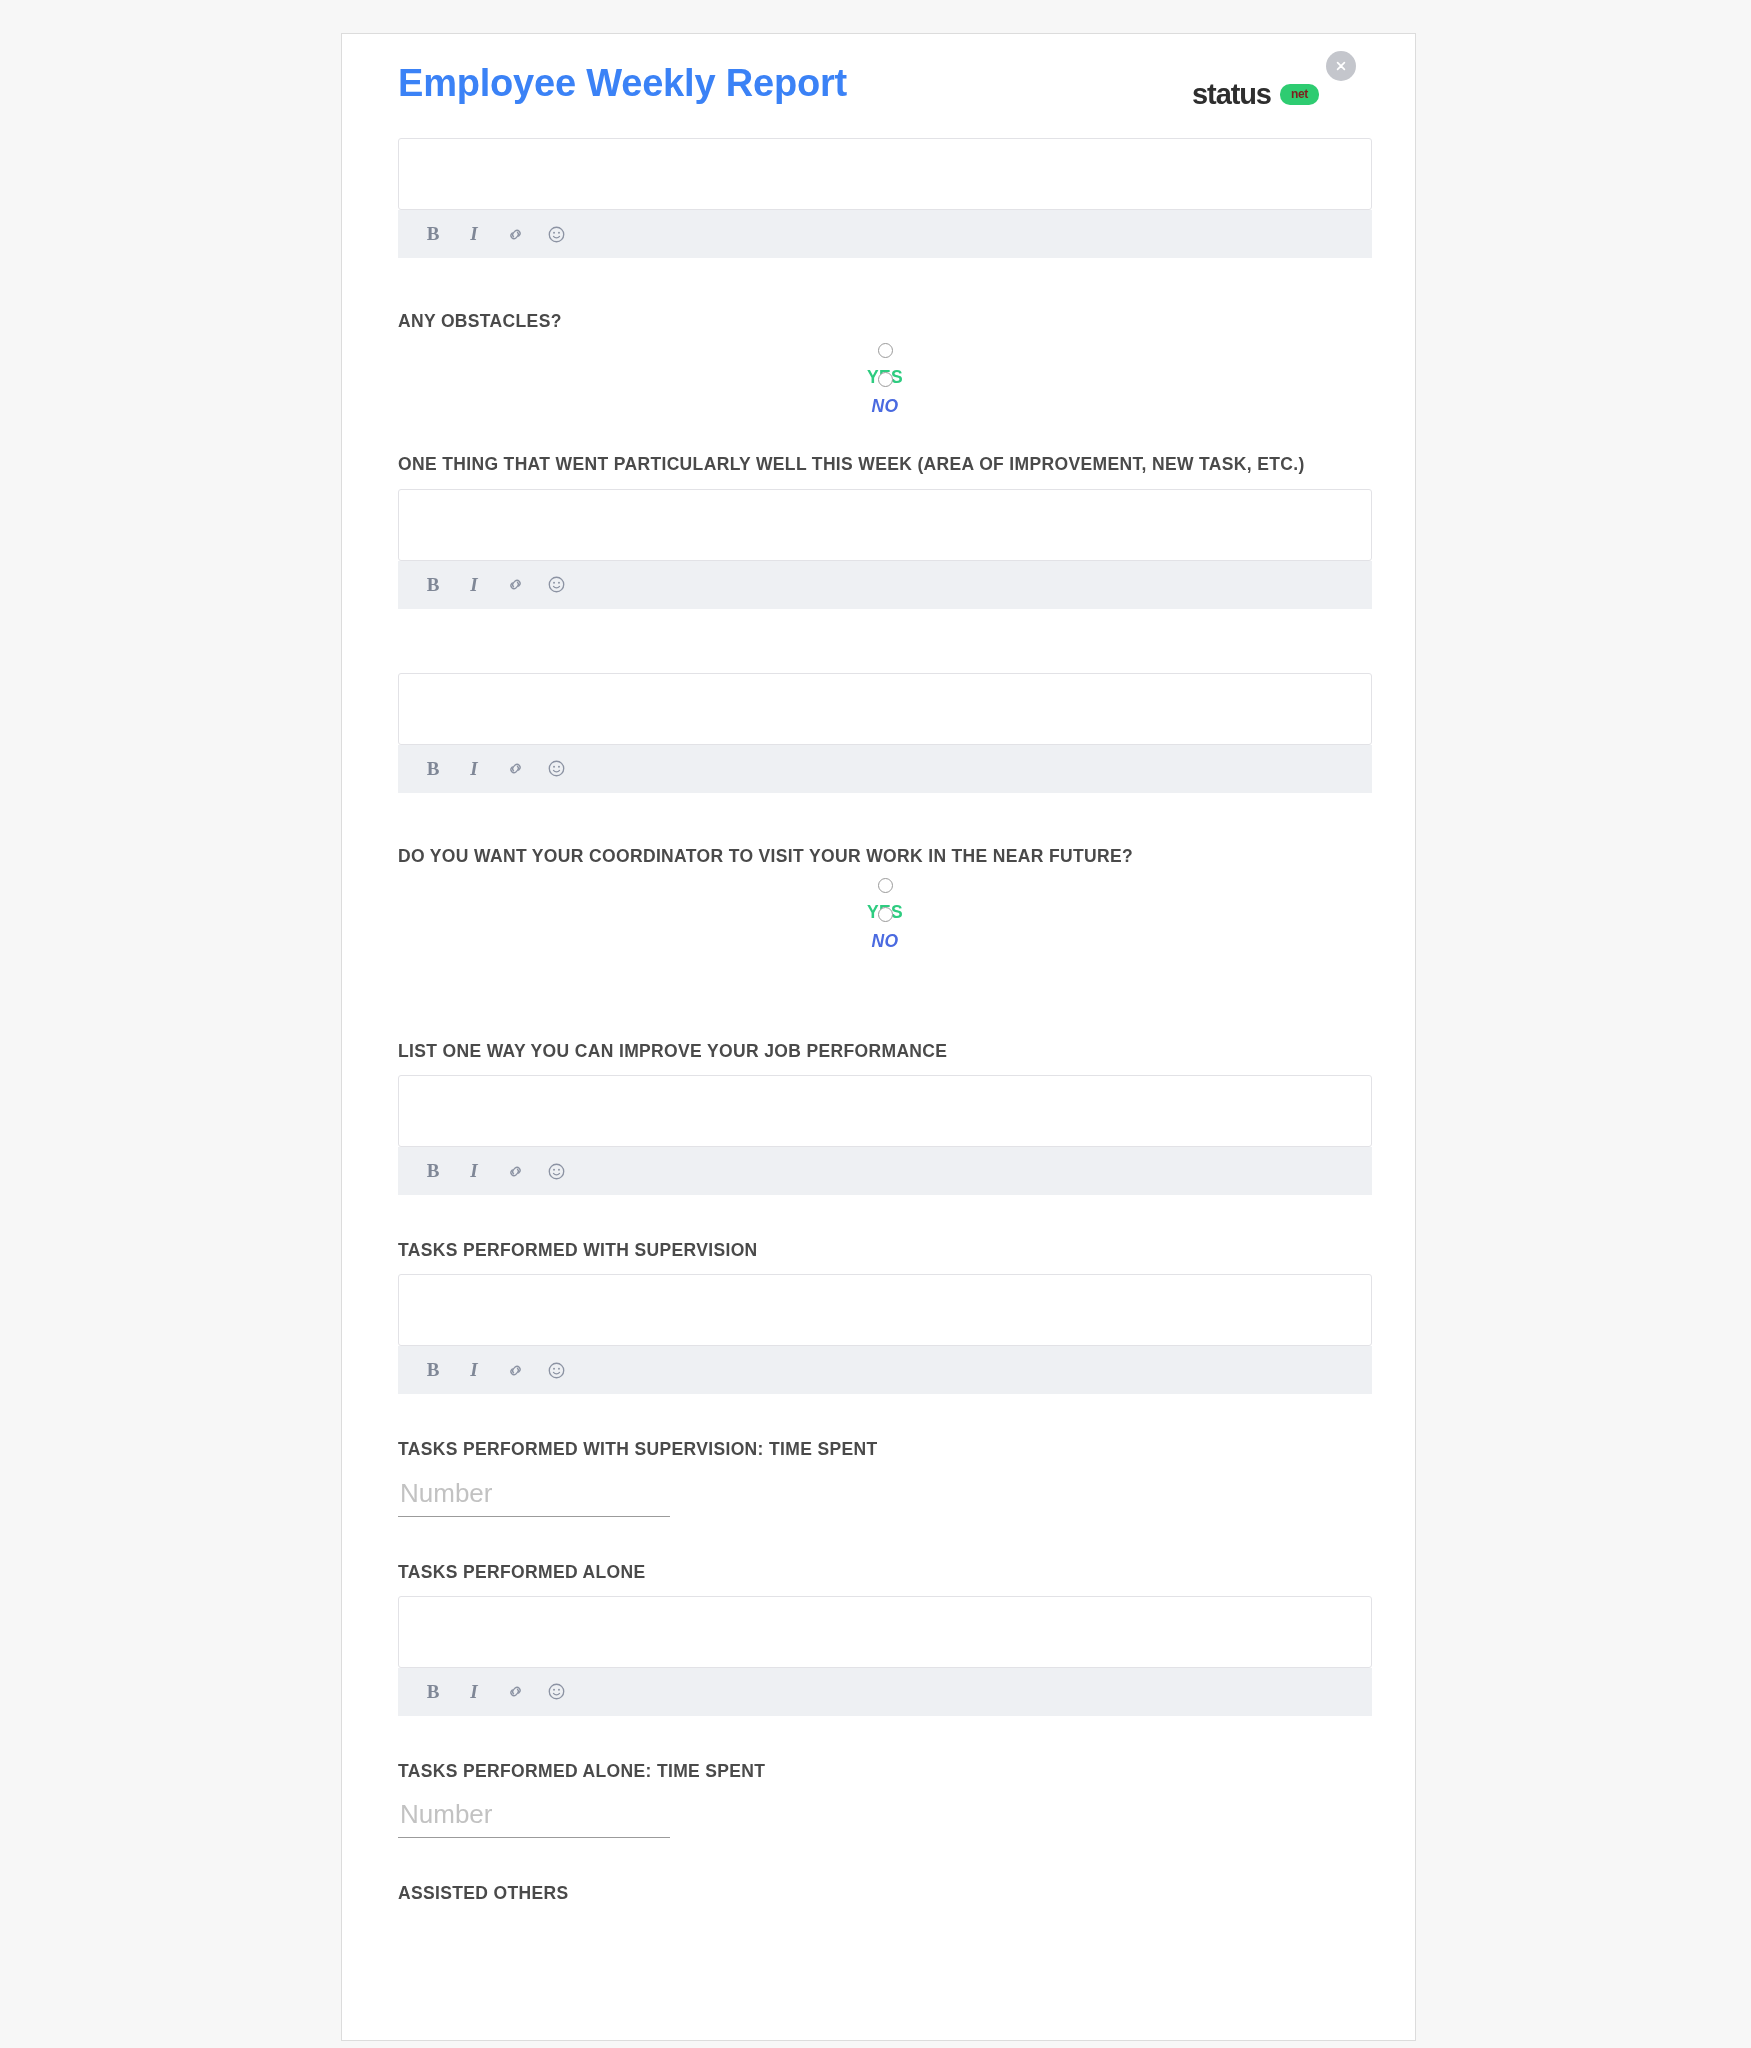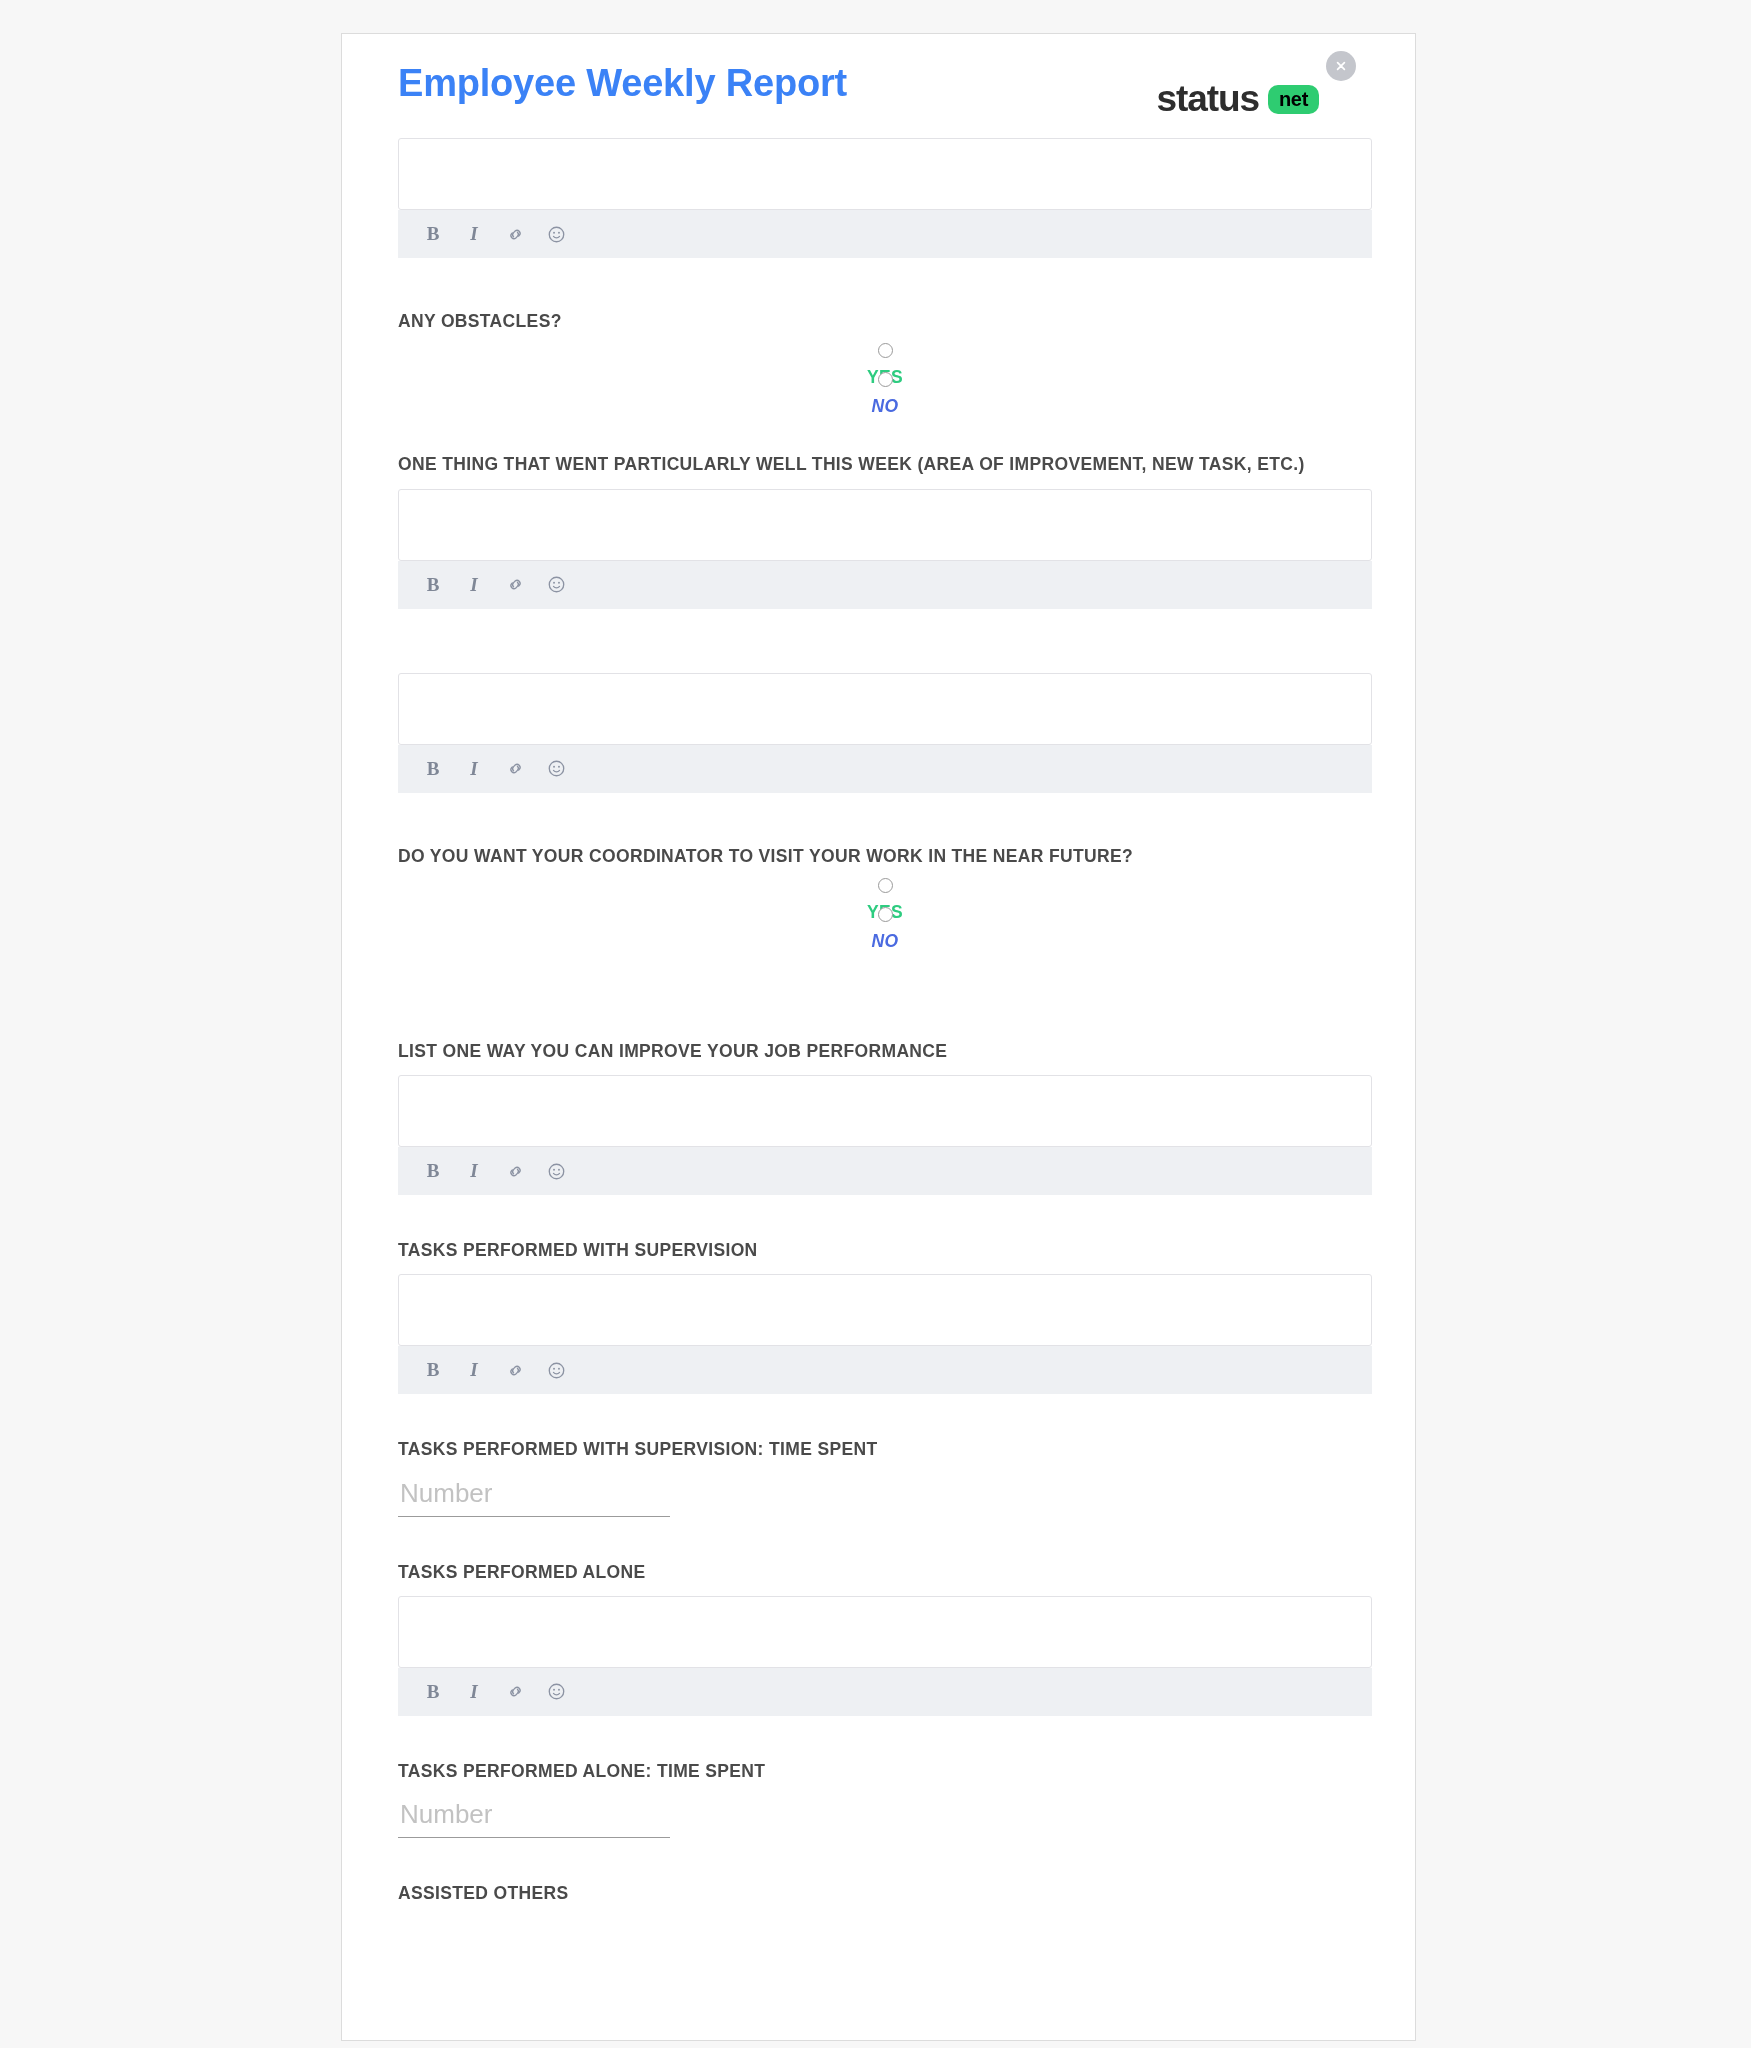--- a/index.html
+++ b/index.html
@@ -53,29 +53,29 @@
 
   .brand {
     position: absolute;
     right: 53px;
     top: 44px;
     display: flex;
     align-items: center;
     gap: 9px;
   }
   .brand-status {
-    font-size: 37px;
+    font-size: 29px;
     font-weight: bold;
     color: #2e2e2e;
     letter-spacing: -1.1px;
   }
   .brand-net {
     background: #2ecc71;
-    color: #000000;
-    font-size: 20px;
+    color: #7f1d1d;
+    font-size: 12px;
     font-weight: bold;
     border-radius: 10px;
     padding: 4px 11px 5px 11px;
     letter-spacing: -0.3px;
     line-height: 1;
   }
 
   .close-btn {
     position: absolute;
     right: 16px;

